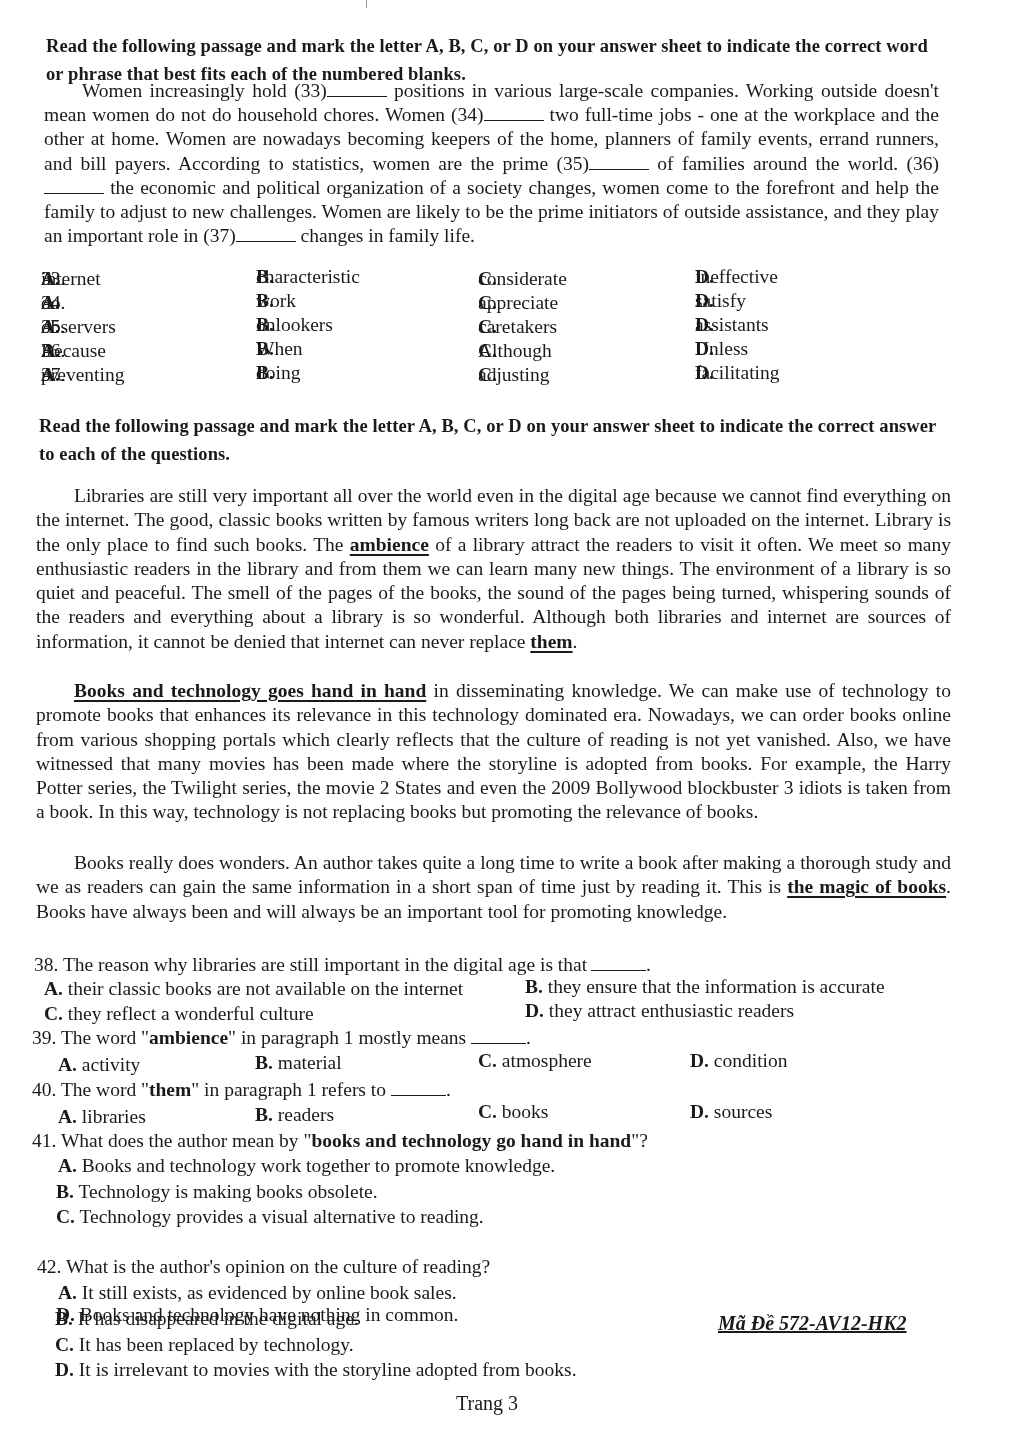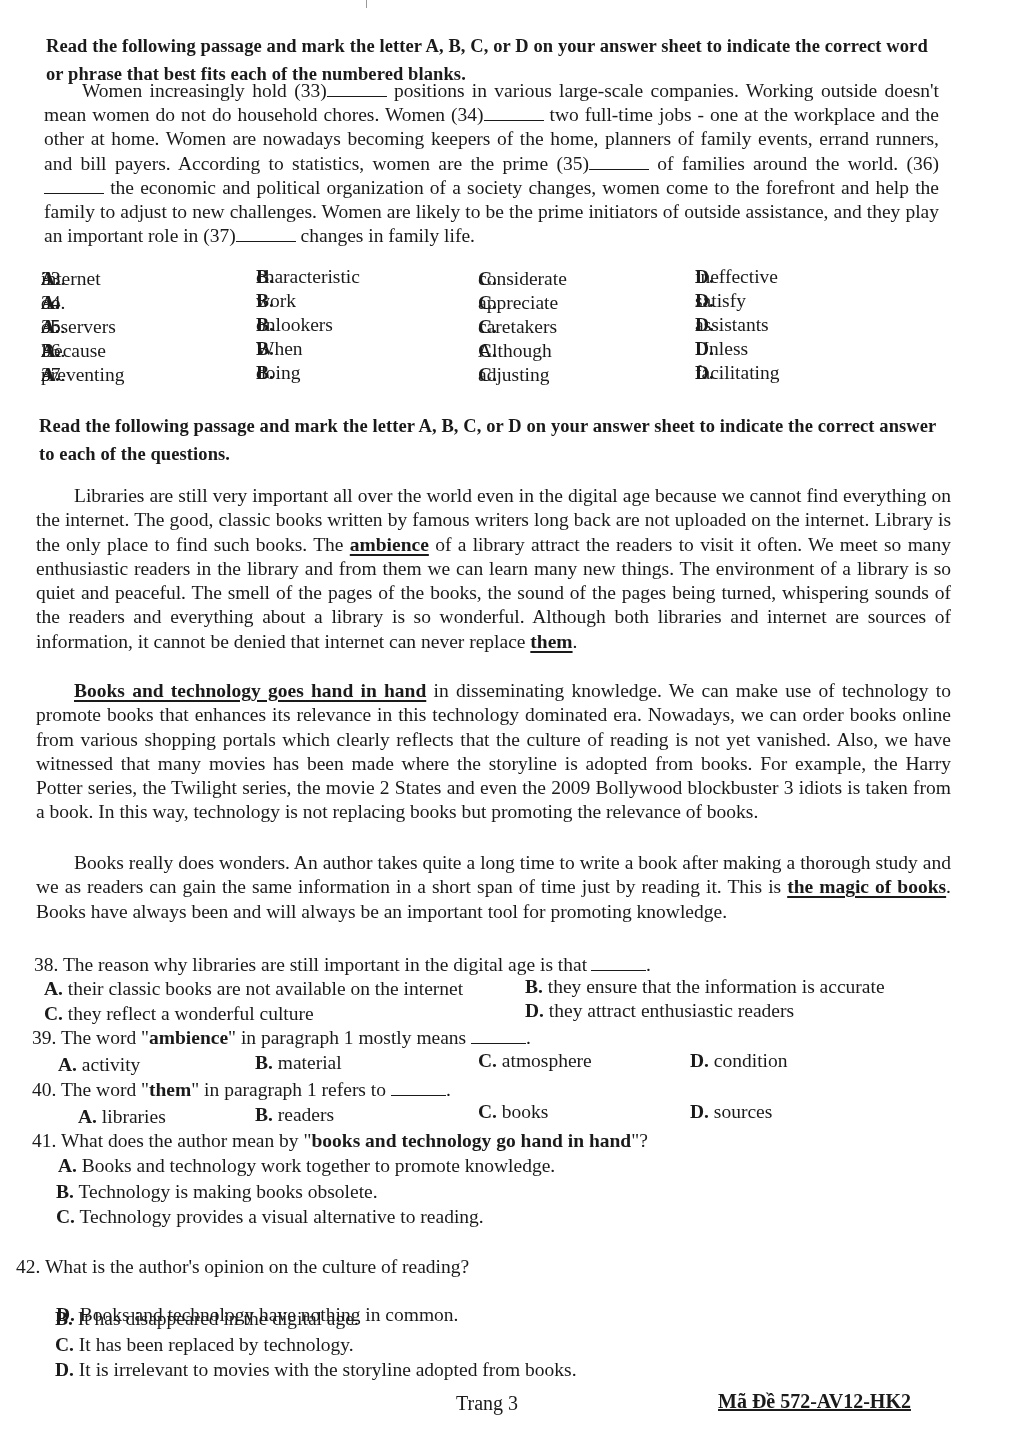--- a/index.html
+++ b/index.html
@@ -22,22 +22,22 @@
     .para2 { left: 36px; width: 915px; font-size: 19.5px; line-height: 24.3px; }
     .blank { display: inline-block; width: 60px; border-bottom: 1.5px solid #1a1a1a; height: 1px; vertical-align: baseline; }
     .blank.short { width: 55px; }
     .opt-row { position: absolute; left: 0; height: 24px; font-size: 19.5px; }
     .opt-row span { position: absolute; white-space: nowrap; }
     .letter { font-weight: bold; }
     .u-bold { font-weight: bold; text-decoration: underline; text-decoration-thickness: 2px; text-underline-offset: 3px; }
     .q { position: absolute; white-space: nowrap; font-size: 19.5px; }
     .footer-page { position: absolute; left: 456px; top: 1392px; font-size: 20px; }
     .footer-code {
-      position: absolute; left: 718px; top: 1390px; font-size: 20px;
-      font-weight: bold; text-decoration: underline;
+      position: absolute; left: 718px; top: 1312px; font-size: 20px;
+      font-weight: bold; font-style: italic; text-decoration: underline;
     }
     .tick { position: absolute; left: 366px; top: 0; width: 1px; height: 8px; background: #999; }
   </style>
 </head>
 <body>
 
 <div class="page">
   <div class="tick"></div>
 
   <div class="instr" style="top:32px;">Read the following passage and mark the letter A, B, C, or D on your answer sheet to indicate the correct word or phrase that best fits each of the numbered blanks.</div>
@@ -170,33 +170,34 @@
     <span>39. The word "</span><b>ambience</b><span>" in paragraph 1 mostly means</span> <span class="blank short"></span>.
   </div>
   <div class="q" style="left:58px; top:1054px;"><span class="letter">A.</span> <span>activity</span></div>
   <div class="q" style="left:255px; top:1052px;"><span class="letter">B.</span> <span>material</span></div>
   <div class="q" style="left:478px; top:1050px;"><span class="letter">C.</span> <span>atmosphere</span></div>
   <div class="q" style="left:690px; top:1050px;"><span class="letter">D.</span> <span>condition</span></div>
 
   <div class="q" style="left:32px; top:1079px;">
     <span>40. The word "</span><b>them</b><span>" in paragraph 1 refers to</span> <span class="blank short"></span>.
   </div>
-  <div class="q" style="left:58px; top:1106px;margin-left:20px;"><span class="letter">A.</span> <span>libraries</span></div>
+  <div class="q" style="left:58px; top:1106px;"><span class="letter">A.</span> <span>libraries</span></div>
   <div class="q" style="left:255px; top:1104px;"><span class="letter">B.</span> <span>readers</span></div>
   <div class="q" style="left:478px; top:1101px;"><span class="letter">C.</span> <span>books</span></div>
   <div class="q" style="left:690px; top:1101px;"><span class="letter">D.</span> <span>sources</span></div>
 
   <div class="q" style="left:32px; top:1130px;">
     <span>41. What does the author mean by "</span><b>books and technology go hand in hand</b><span>"?</span>
   </div>
   <div class="q" style="left:58px; top:1155px;"><span class="letter">A.</span> <span>Books and technology work together to promote knowledge.</span></div>
   <div class="q" style="left:56px; top:1181px;"><span class="letter">B.</span> <span>Technology is making books obsolete.</span></div>
   <div class="q" style="left:56px; top:1206px;"><span class="letter">C.</span> <span>Technology provides a visual alternative to reading.</span></div>
   <div class="q" style="left:56px; top:1265px;margin-top:39px;"><span class="letter">D.</span> <span>Books and technology have nothing in common.</span></div>
 
-  <div class="q" style="left:16px; top:1256px;"><span>42. What is the author's opinion on the culture of reading?</span></div>
+  <div class="q" style="left:37px; top:1256px;"><span>42. What is the author's opinion on the culture of reading?</span></div>
+  <div class="q" style="left:58px; top:1282px;"><span class="letter">A.</span> <span>It still exists, as evidenced by online book sales.</span></div>
   <div class="q" style="left:55px; top:1308px;"><span class="letter">B.</span> <span>It has disappeared in the digital age.</span></div>
   <div class="q" style="left:55px; top:1334px;"><span class="letter">C.</span> <span>It has been replaced by technology.</span></div>
   <div class="q" style="left:55px; top:1359px;"><span class="letter">D.</span> <span>It is irrelevant to movies with the storyline adopted from books.</span></div>
 
   <div class="footer-page">Trang 3</div>
   <div class="footer-code">Mã Đề 572-AV12-HK2</div>
 </div>
 
 </body></html>

